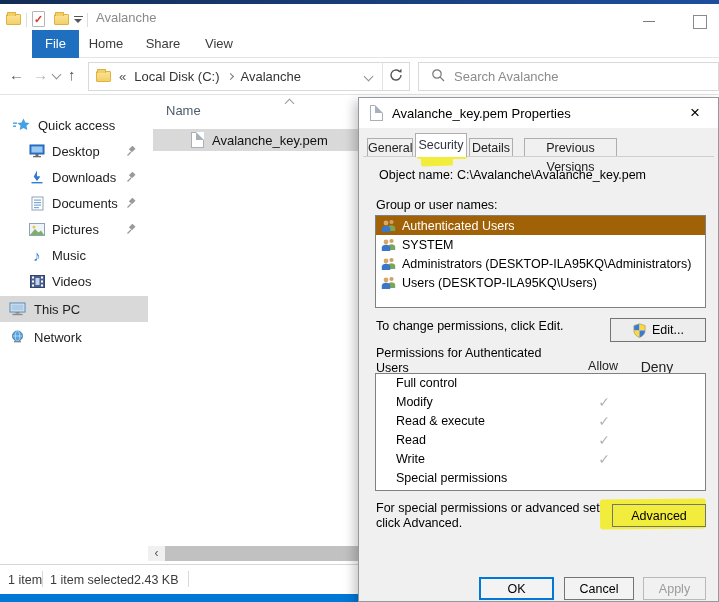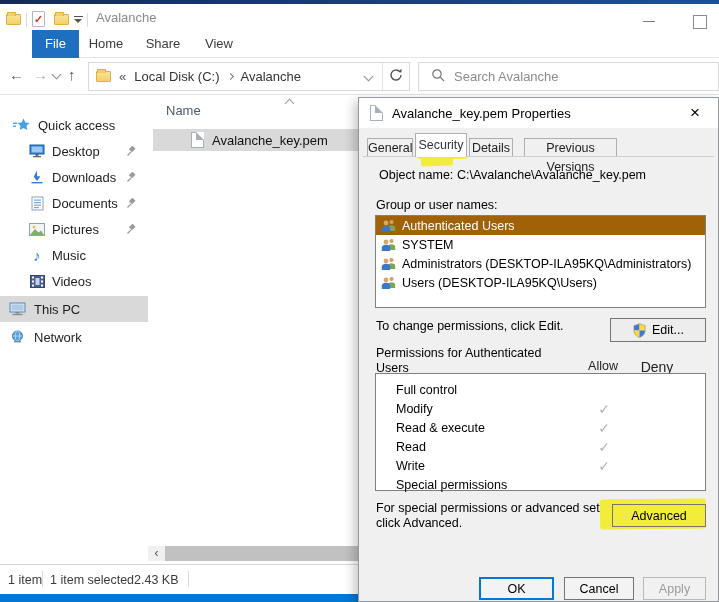--- a/index.html
+++ b/index.html
@@ -108,21 +108,21 @@
   .grp-row{position:relative;height:19px;display:flex;align-items:center;font-size:12.5px;color:#000;}
   .grp-row.sel{background:#a16207;color:#fff;}
   .grp-row svg{margin:0 5px 0 5px;flex:none;}
   .hint{position:absolute;font-size:12.5px;color:#000;line-height:15px;}
   .btn{position:absolute;background:#f0f0f0;border:1px solid #747474;font-size:12.5px;color:#000;display:flex;align-items:center;justify-content:center;}
   .btn-edit{left:251px;top:220px;width:96px;height:24px;background:#ededed;}
   .btn-edit svg{margin-right:5px;}
   .perm-lbl{position:absolute;left:17px;top:248px;font-size:12.5px;line-height:15px;color:#000;}
   .col-allow{position:absolute;left:222px;top:261px;width:44px;text-align:center;font-size:12.5px;}
   .col-deny{position:absolute;left:276px;top:261px;width:44px;text-align:center;font-size:14px;}
-  .perm-list{position:absolute;left:16px;top:275px;width:331px;height:118px;background:#fff;border:1px solid var(--bdr);padding-top:7px;}
+  .perm-list{position:absolute;left:16px;top:275px;width:331px;height:118px;background:#fff;border:1px solid var(--bdr);padding-top:0;}
   .perm-row{position:relative;height:19px;line-height:19px;font-size:12.5px;color:#000;}
   .perm-row .pl{position:absolute;left:20px;}
   .perm-row .pa{position:absolute;left:206px;width:44px;text-align:center;color:#b2b2b2;font-size:14px;}
   .perm-row .pd{position:absolute;left:260px;width:44px;text-align:center;color:#b2b2b2;font-size:14px;}
   .hl-adv{position:absolute;left:241px;top:401px;width:106px;height:30px;background:var(--hl);transform:rotate(-.6deg);border-radius:3px;z-index:1;}
   .btn-adv{left:253px;top:406px;width:94px;height:23px;background:transparent;z-index:2;}
   .btn-ok{left:120px;top:479px;width:75px;height:23px;border:2px solid #0078d7;background:#f3f3f3;}
   .btn-cancel{left:205px;top:479px;width:70px;height:23px;background:#f3f3f3;}
   .btn-apply{left:284px;top:479px;width:63px;height:23px;border-color:#b9b9b9;color:#9b9b9b;background:#f1f1f1;}
 </style>

